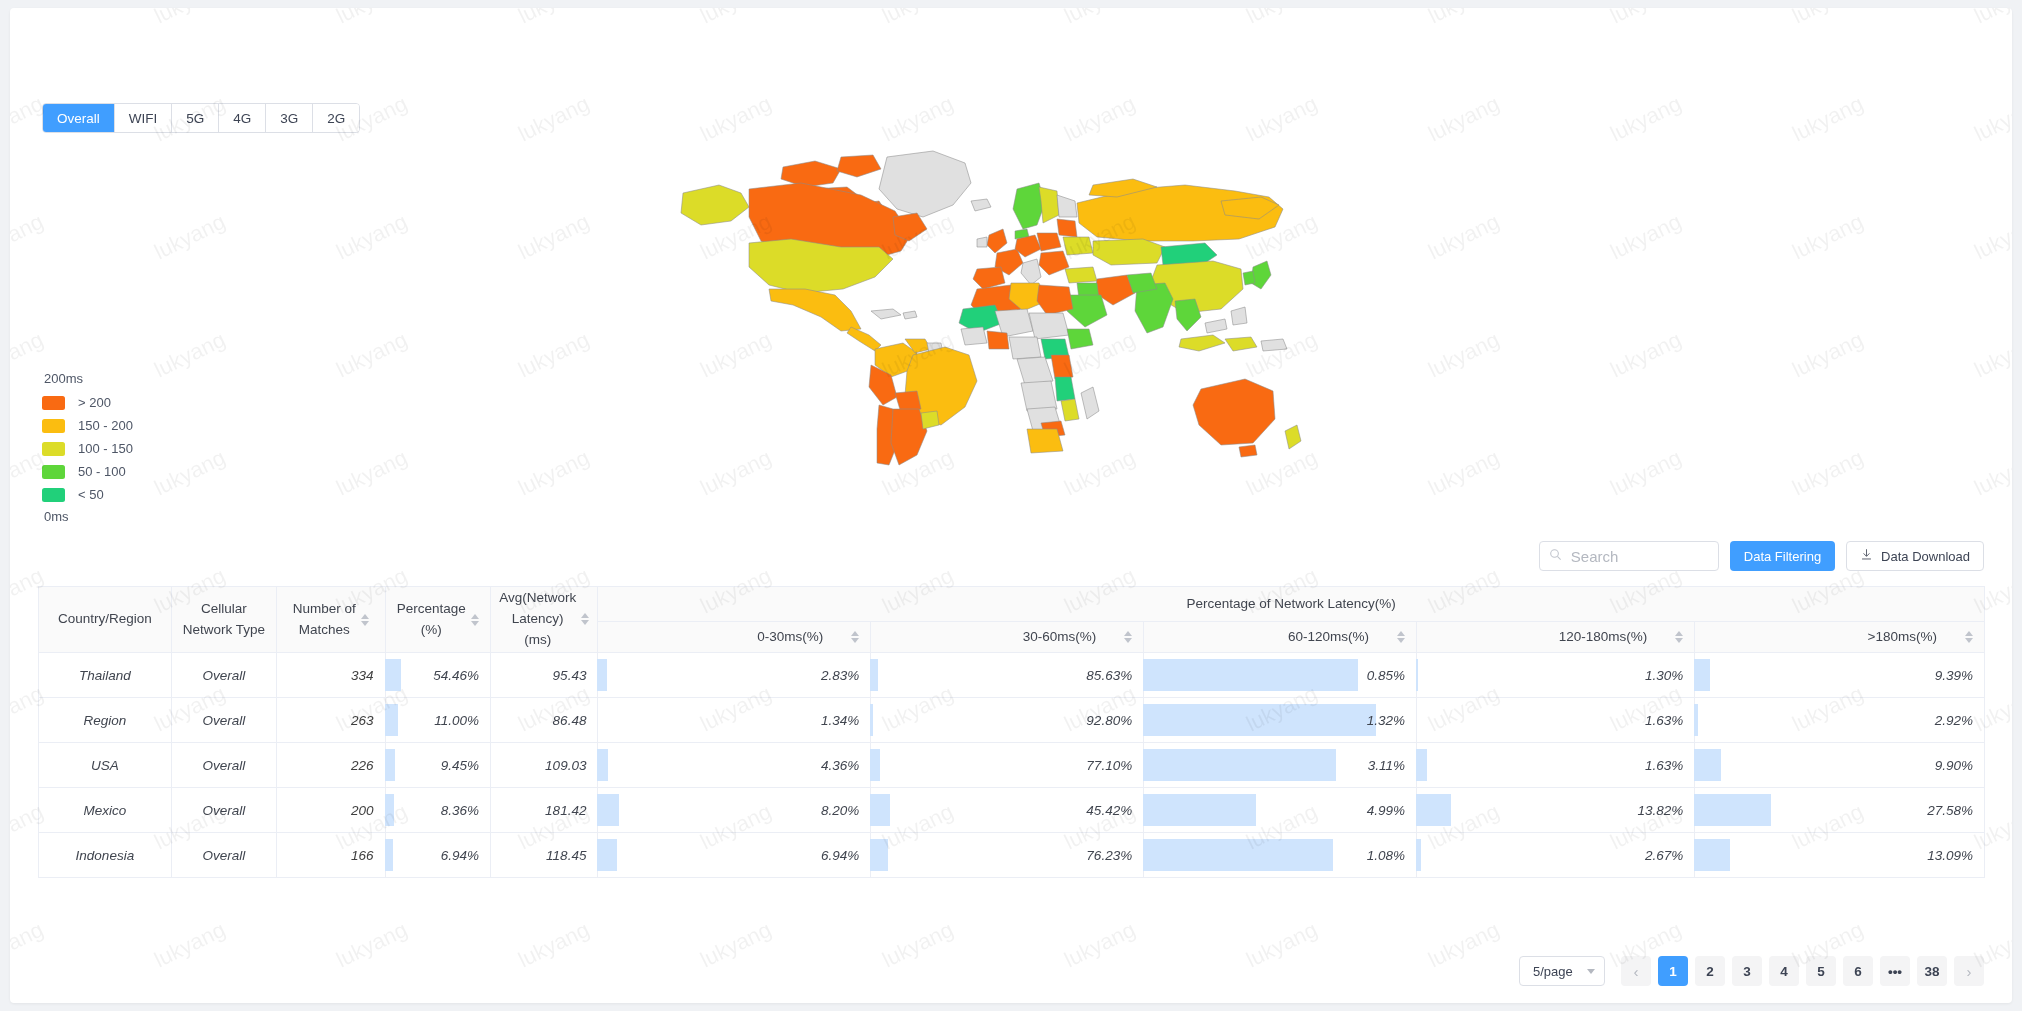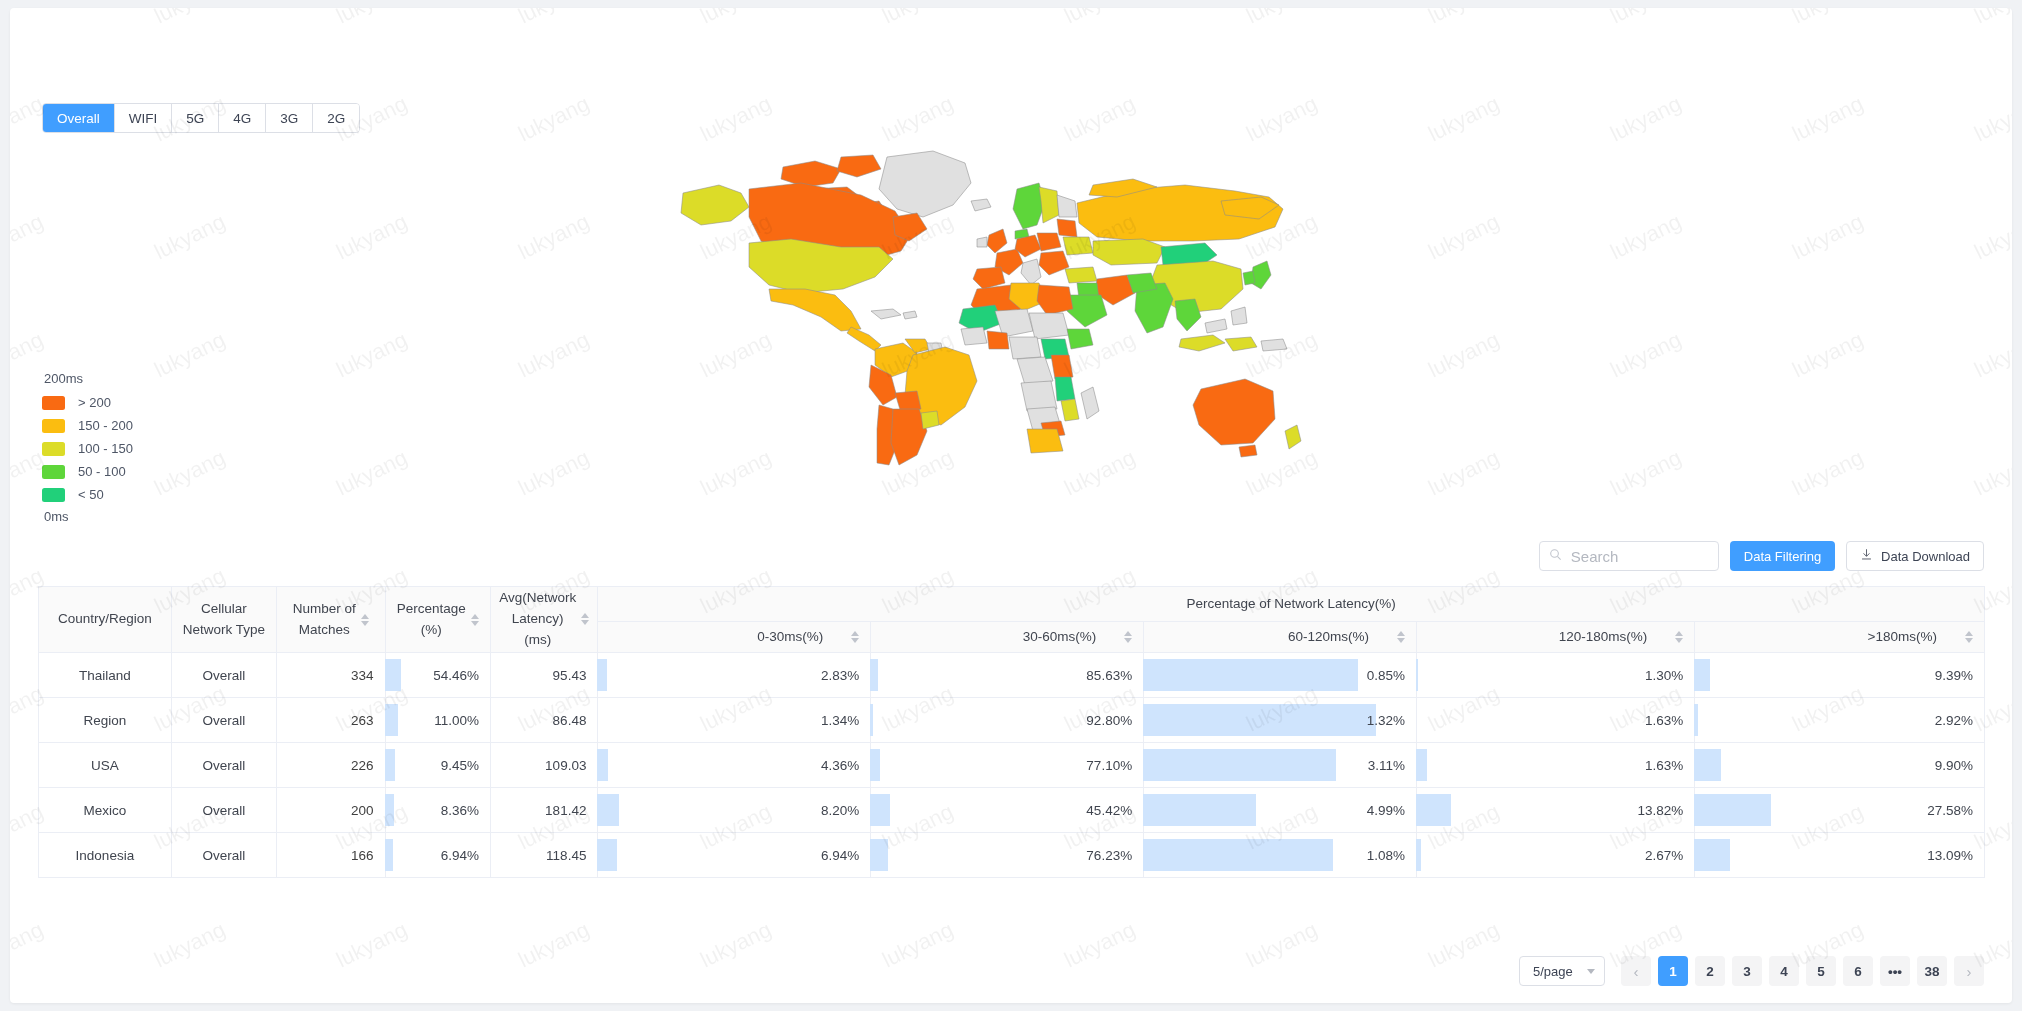--- a/index.html
+++ b/index.html
@@ -108,21 +108,21 @@
   .sorter i {
     display: block; width: 0; height: 0;
     border-left: 4.5px solid transparent; border-right: 4.5px solid transparent;
   }
   .sorter i.up { border-bottom: 5px solid #c0c4cc; }
   .sorter i.dn { border-top: 5px solid #c0c4cc; }
 
   tbody td { height: 44px; font-size: 13.5px; color: #40454f; position: relative; }
   .cell {
     position: relative; height: 44px; display: flex; align-items: center;
-    padding: 0 11px; z-index: 2;
+    padding: 0 11px; z-index: 2; font-style: italic;
   }
   .cell.center { justify-content: center; }
   .cell.right { justify-content: flex-end; }
   .cell .lnk { color: #404040; }
   .bar {
     position: absolute; top: 6px; height: 32px; background: #cfe4fd;
     z-index: 1; left: 100%;
   }
 
   

